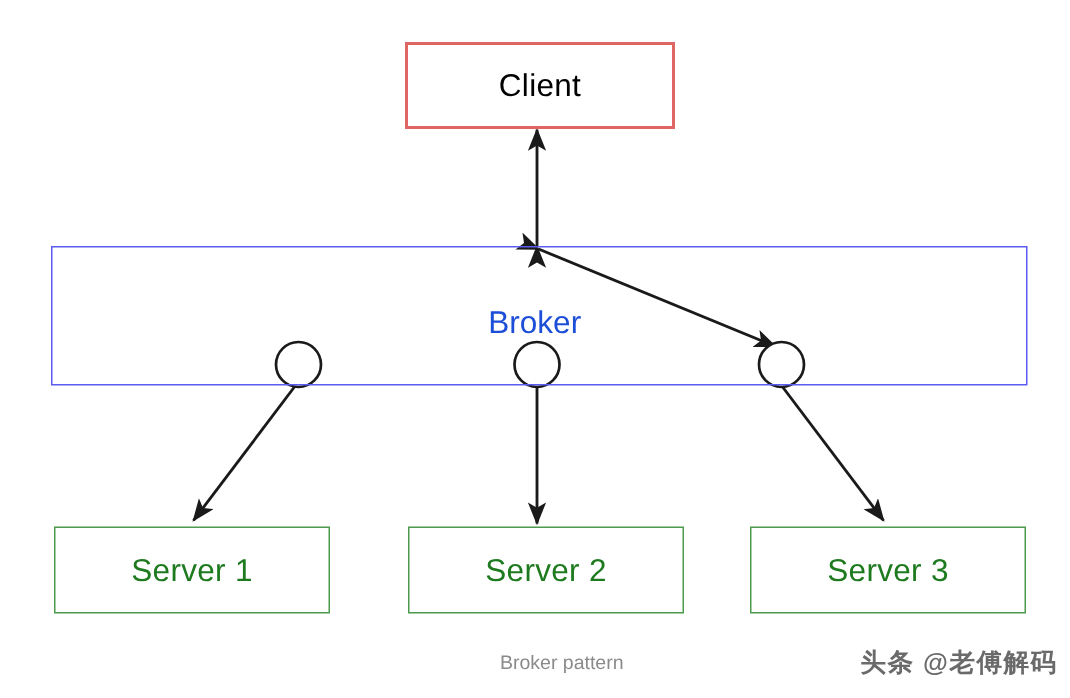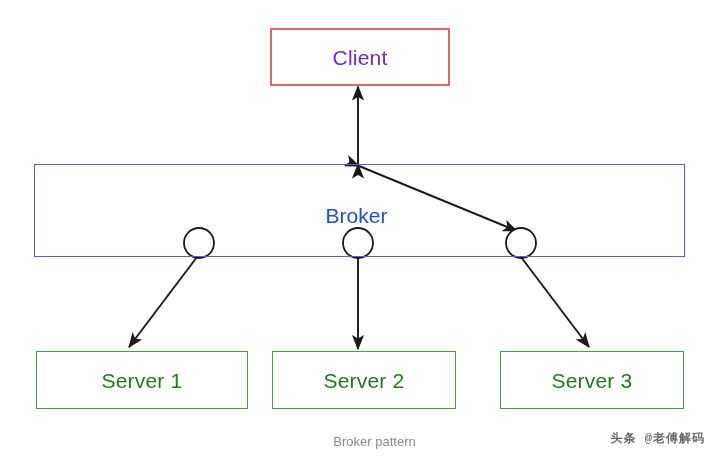--- a/index.html
+++ b/index.html
@@ -39,42 +39,42 @@
     white-space: nowrap;
   }
   #client-box {
     left: 270px;
     top: 28px;
     width: 180px;
     height: 58px;
     border: 2px solid #e06666;
   }
   #client-box .node-label {
-    color: #6d28d9;
+    color: #000000;
   }
   #broker-box {
     left: 34px;
     top: 164px;
     width: 651px;
     height: 93px;
     border: 1.6px solid #5b5bf0;
   }
   #broker-label {
     position: absolute;
     left: 0;
     top: 204px;
     width: 713px;
     text-align: center;
     font-size: 21px;
     color: #1d4ed8;
   }
   #server1-box {
     left: 36px;
     top: 351px;
-    width: 212px;
+    width: 184px;
     height: 58px;
     border: 1.8px solid #4c9a4c;
   }
   #server2-box {
     left: 272px;
     top: 351px;
     width: 184px;
     height: 58px;
     border: 1.8px solid #4c9a4c;
   }
@@ -96,26 +96,25 @@
     top: 434px;
     width: 713px;
     text-align: center;
     font-size: 13px;
     color: #8a8a8a;
   }
   #watermark {
     position: absolute;
     right: 8px;
     top: 430px;
-    font-size: 12px;
+    font-size: 17px;
     font-weight: bold;
     color: #4a4a4a;
     opacity: 0.82;
     letter-spacing: 1px;
-    font-family: Liberation Mono, monospace;
   }
 </style>
 </head>
 <body>
 
 <div id="canvas">
 
   <svg id="diagram-svg" viewBox="0 0 713 465" xmlns="http://www.w3.org/2000/svg">
     <defs>
       <marker id="arrowhead" markerWidth="9" markerHeight="9" refX="7.4" refY="3.2" orient="auto" markerUnits="strokeWidth">

